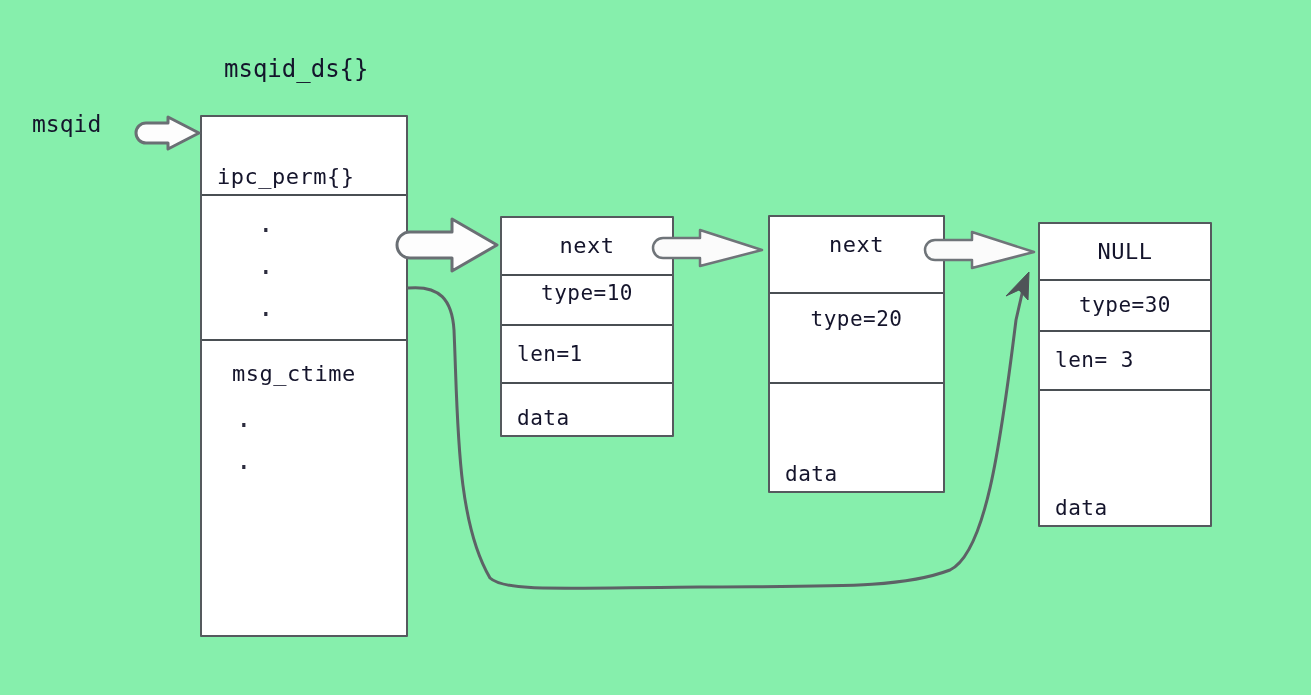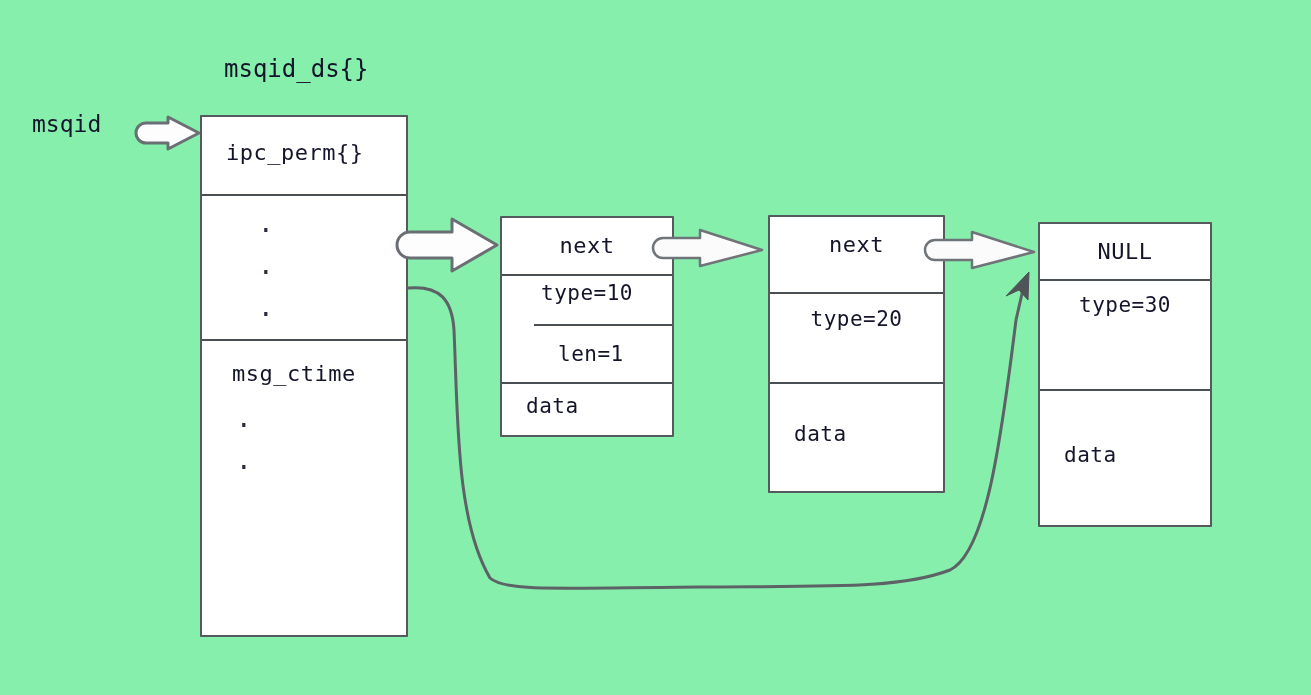--- a/index.html
+++ b/index.html
@@ -50,22 +50,21 @@
   .cell-label.small {
     font-size: 21px;
   }
   
   .row.align-bottom {
     align-items: flex-end;
     padding-bottom: 6px;
   }
   .row.align-left {
     justify-content: flex-start;
-    padding-left: 24px;
-    align-items: center;
+    padding-left: 15px;
   }
   
   .ftext {
     position: absolute;
     font-family: "DejaVu Sans Mono", "Liberation Mono", monospace;
     font-size: 23px;
     color: #14142b;
     white-space: pre;
     line-height: 1;
   }
@@ -138,21 +137,21 @@
 
   </div>
 
   <div class="box" id="node1" style="left:500px; top:216px; width:174px; height:221px;">
     <div class="row" style="top:0px; height:56px;">
       <span class="cell-label">next</span>
     </div>
     <div class="row divider-top" style="top:56px; height:36px;align-items:center;">
       <span class="cell-label small">type=10</span>
     </div>
-    <div class="row divider-top align-left" style="top:106px; height:58px;margin-left:32px;">
+    <div class="row divider-top align-left" style="top:106px; height:58px;">
       <span class="cell-label small">len=1</span>
     </div>
     <div class="row divider-top align-left align-bottom" style="top:164px; height:53px;">
       <span class="cell-label small">data</span>
     </div>
   </div>
 
   <div class="box" id="node2" style="left:768px; top:215px; width:177px; height:278px;">
     <div class="row" style="top:0px; height:55px;">
       <span class="cell-label">next</span>
@@ -164,20 +163,23 @@
       <span class="cell-label small">data</span>
     </div>
   </div>
 
   <div class="box" id="node3" style="left:1038px; top:222px; width:174px; height:305px;">
     <div class="row" style="top:0px; height:55px;">
       <span class="cell-label">NULL</span>
     </div>
     <div class="row divider-top" style="top:55px; height:51px;text-align:center;">
       <span class="cell-label small">type=30</span>
+    </div>
+    <div class="row divider-top align-left" style="top:106px; height:59px;">
+      <span class="cell-label small">len= 3</span>
     </div>
     <div class="row divider-top align-left align-bottom" style="top:165px; height:136px;">
       <span class="cell-label small">data</span>
     </div>
   </div>
 
   <svg id="overlay" viewBox="0 0 1311 695">
 
     <g>
       <path class="blockarrow" d="M 146,123 L 168,123 L 168,117 L 199,133 L 168,149 L 168,143 L 146,143

